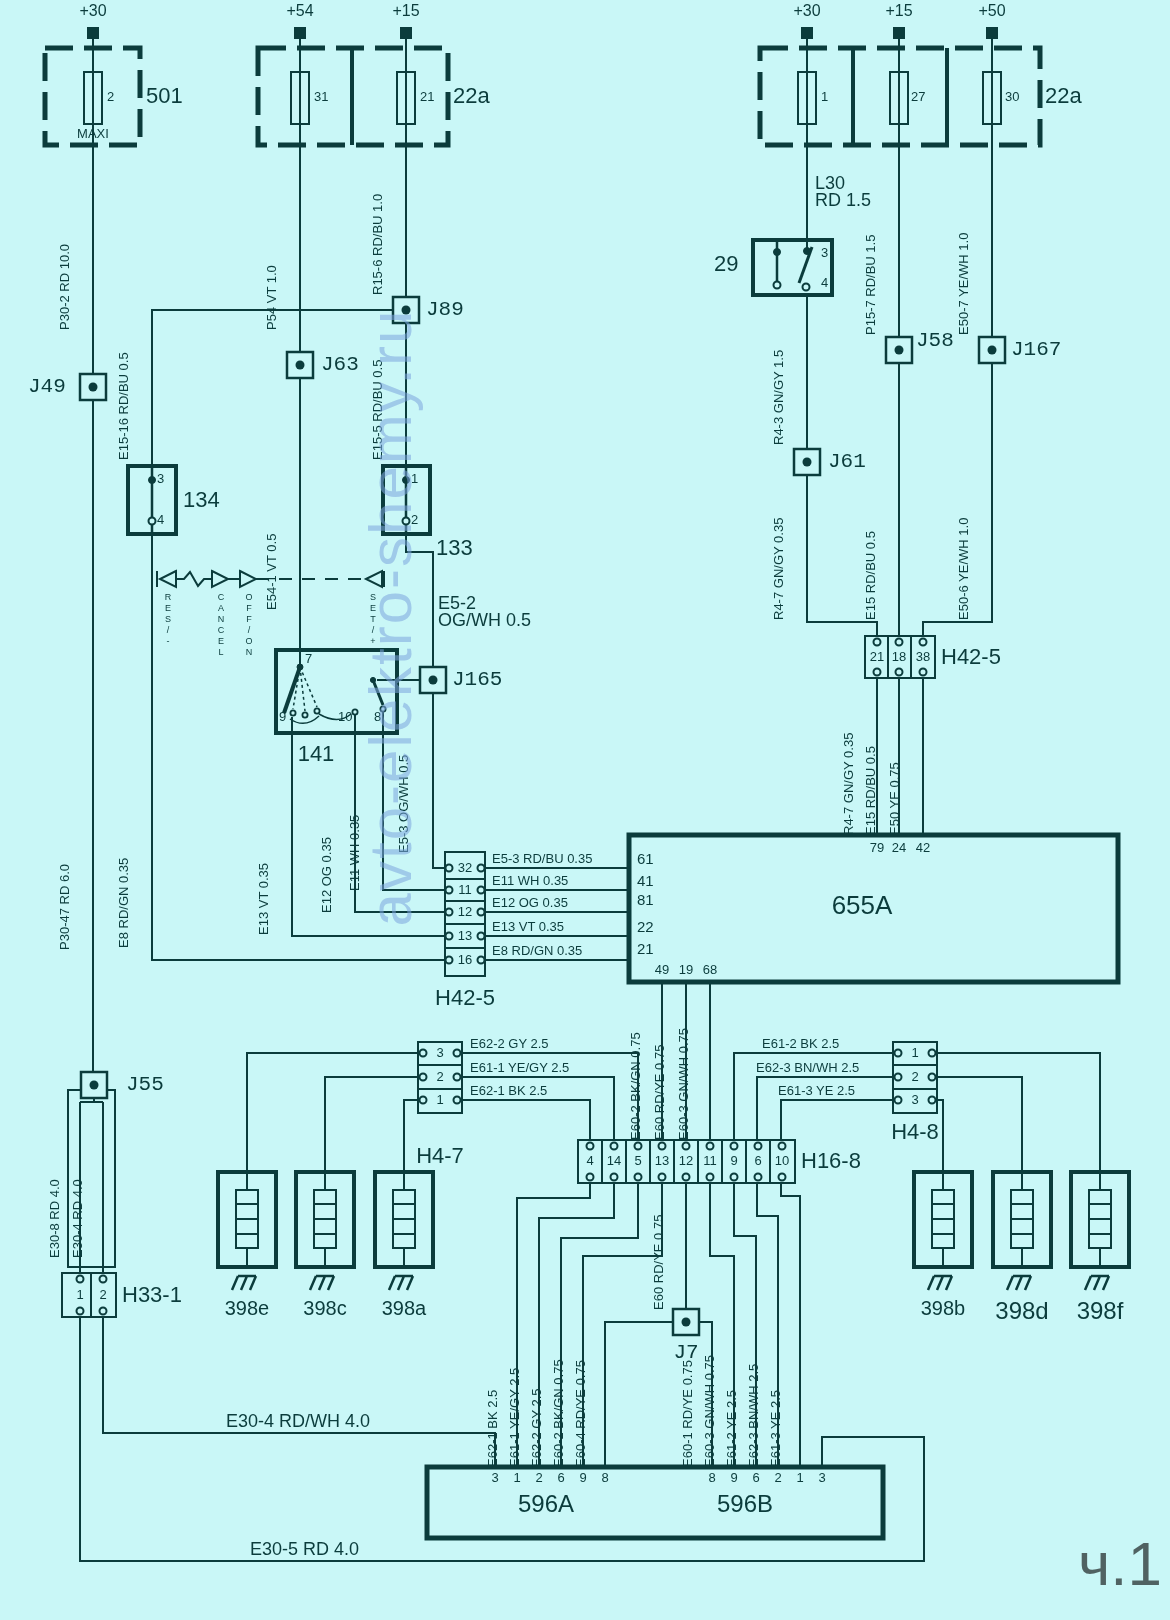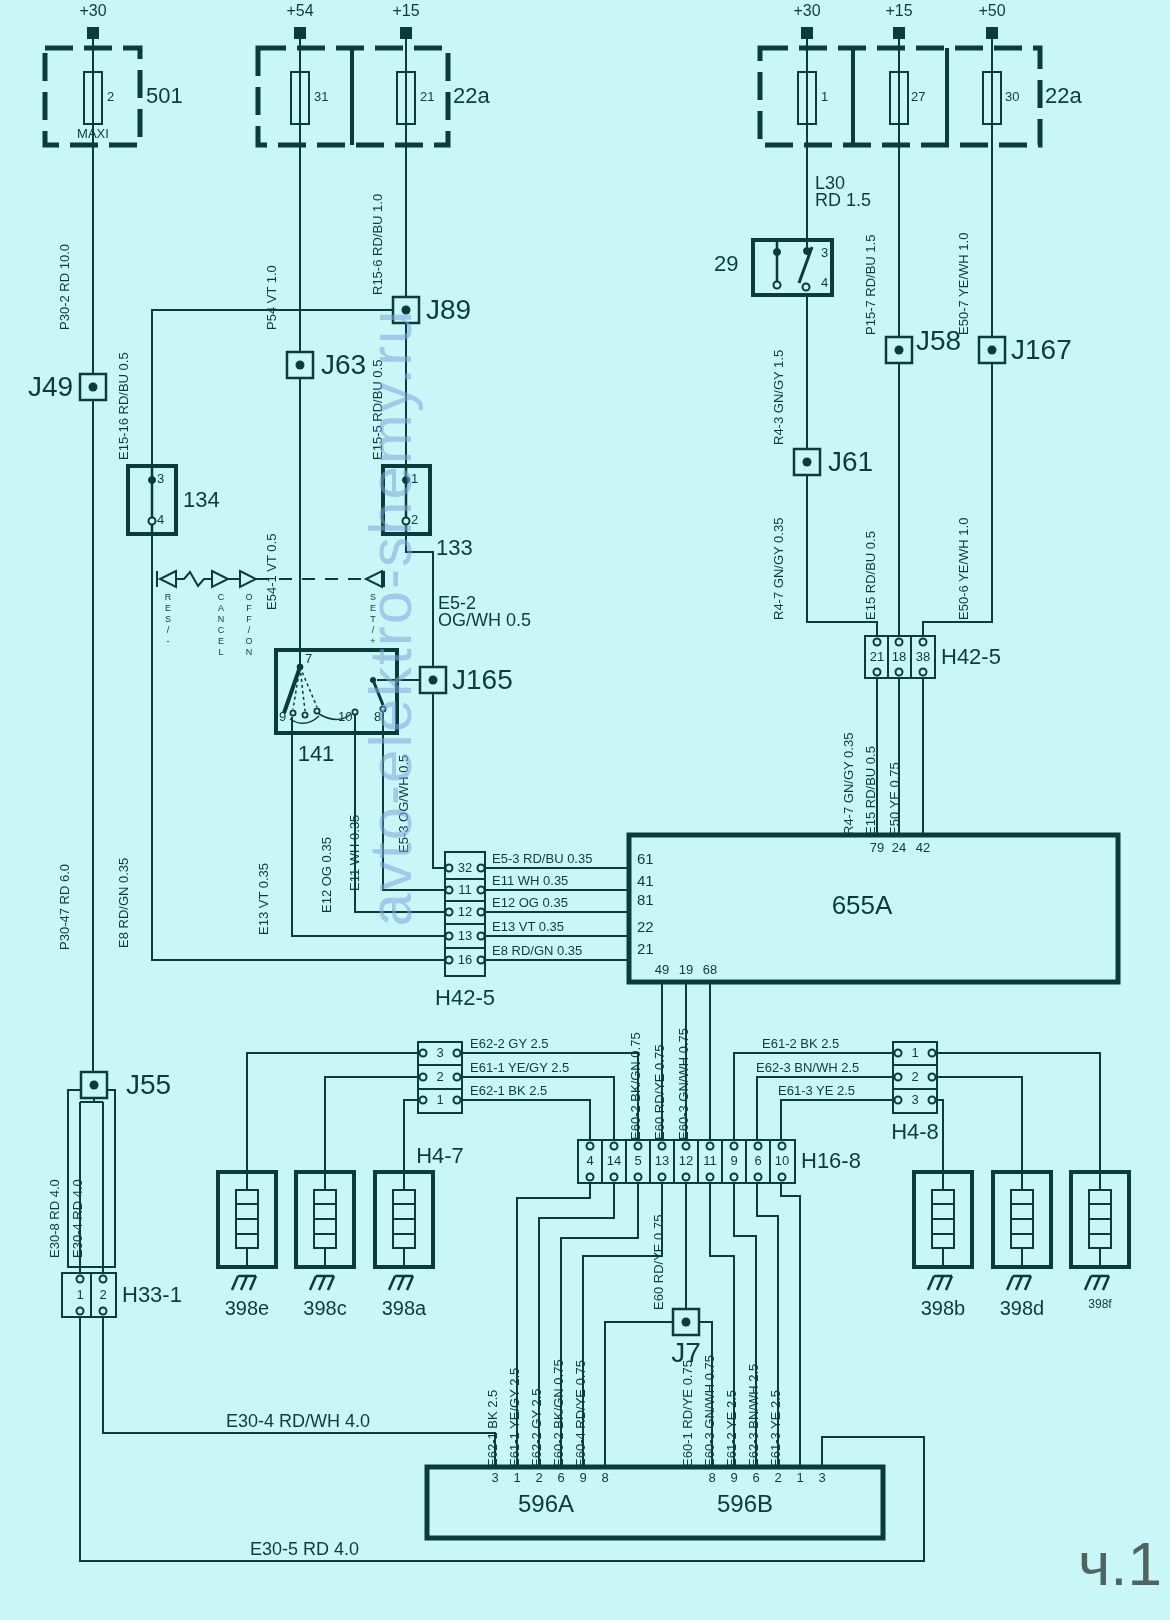--- a/index.html
+++ b/index.html
@@ -6,21 +6,21 @@
   #stage{position:relative;width:1170px;height:1620px;background:#c9f7f7;overflow:hidden;
          font-family:"Liberation Sans","DejaVu Sans",sans-serif;color:#0b3c3c;}
   #wires-svg{position:absolute;left:0;top:0;}
   .lbl{position:absolute;white-space:nowrap;}
   .vl{position:absolute;white-space:nowrap;font-size:13px;line-height:15px;
       transform:rotate(-90deg);transform-origin:0 100%;}
   .hl{position:absolute;white-space:nowrap;font-size:13px;line-height:15px;}
   .h14{font-size:18px;}
   .pin{position:absolute;white-space:nowrap;font-size:13px;line-height:14px;}
   .pc{transform:translateX(-50%);}
-  .jl{position:absolute;white-space:nowrap;font-size:28px;line-height:22px;}
+  .jl{position:absolute;white-space:nowrap;font-size:21px;line-height:22px;font-family:Liberation Mono, monospace;}
   .bid{position:absolute;white-space:nowrap;font-size:22px;line-height:23px;}
   .sup{position:absolute;white-space:nowrap;font-size:16px;line-height:17px;transform:translateX(-50%);}
   .tv{position:absolute;writing-mode:vertical-rl;text-orientation:upright;
       font-size:9px;line-height:10px;letter-spacing:1px;white-space:nowrap;}
   .wm1{position:absolute;left:65px;top:583px;width:650px;text-align:center;
        font-size:60px;letter-spacing:2px;color:#7ea6de;opacity:.55;
        transform:rotate(-90deg);}
   .wm2{position:absolute;left:1078px;top:1528px;font-size:62px;color:#000000;opacity:.6;}
 </style>
 </head>
@@ -461,22 +461,22 @@
   <div class="pin pc h14" style="left:734px;top:1471px;">9</div>
   <div class="pin pc h14" style="left:756px;top:1471px;">6</div>
   <div class="pin pc h14" style="left:778px;top:1471px;">2</div>
   <div class="pin pc h14" style="left:800px;top:1471px;">1</div>
   <div class="pin pc h14" style="left:822px;top:1471px;">3</div>
 
   <div class="lbl pc" style="left:247px;top:1297px;font-size:20px;">398e</div>
   <div class="lbl pc" style="left:325px;top:1297px;font-size:20px;">398c</div>
   <div class="lbl pc" style="left:404px;top:1297px;font-size:20px;">398a</div>
   <div class="lbl pc" style="left:943px;top:1297px;font-size:20px;">398b</div>
-  <div class="lbl pc" style="left:1022px;top:1297px;font-size:20px;">398d</div>
-  <div class="lbl pc" style="left:1100px;top:1297px;font-size:12px;">398f</div>
+  <div class="lbl pc" style="left:1022px;top:1297px;font-size:24px;">398d</div>
+  <div class="lbl pc" style="left:1100px;top:1297px;font-size:24px;">398f</div>
 
   <div class="vl" style="left:72px;top:315px;">P30-2  RD  10.0</div>
   <div class="vl" style="left:279px;top:315px;">P54  VT  1.0</div>
   <div class="vl" style="left:385px;top:280px;">R15-6  RD/BU  1.0</div>
   <div class="vl" style="left:72px;top:935px;">P30-47  RD  6.0</div>
   <div class="vl" style="left:131px;top:445px;">E15-16  RD/BU  0.5</div>
   <div class="vl" style="left:385px;top:445px;">E15-5  RD/BU  0.5</div>
   <div class="vl" style="left:279px;top:595px;">E54-1  VT  0.5</div>
   <div class="vl" style="left:131px;top:933px;">E8  RD/GN  0.35</div>
   <div class="vl" style="left:271px;top:920px;">E13  VT  0.35</div>

